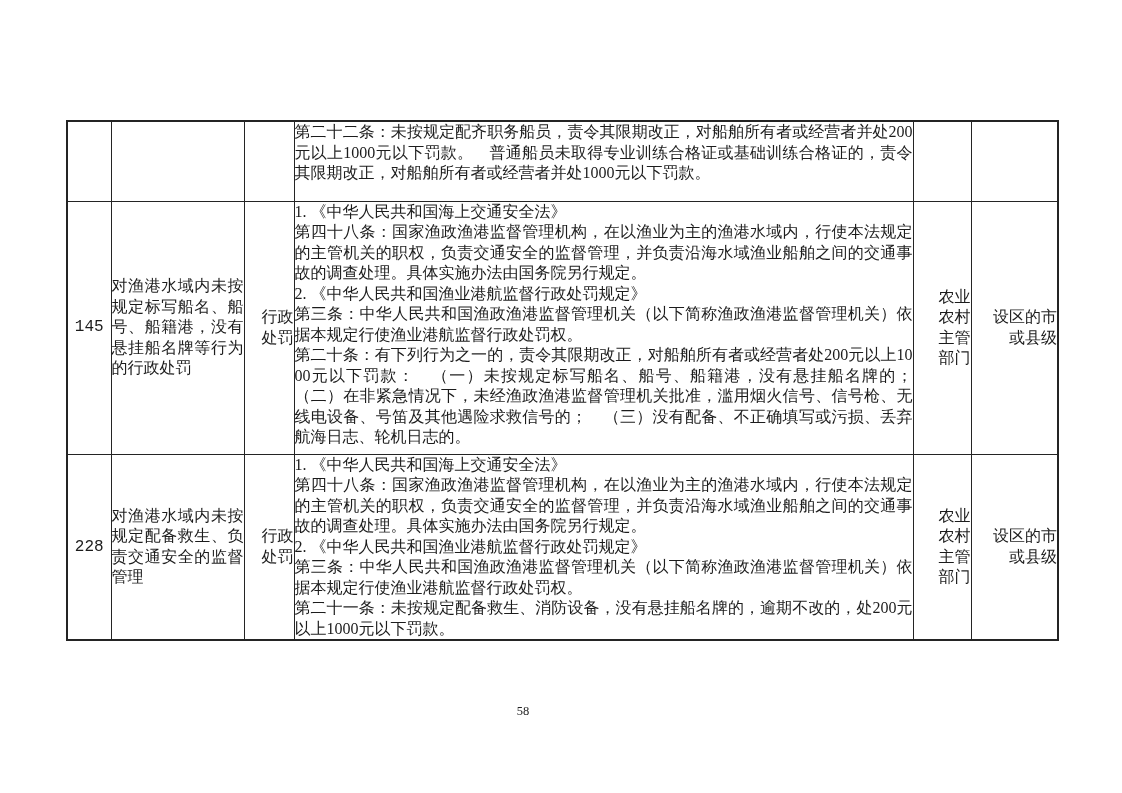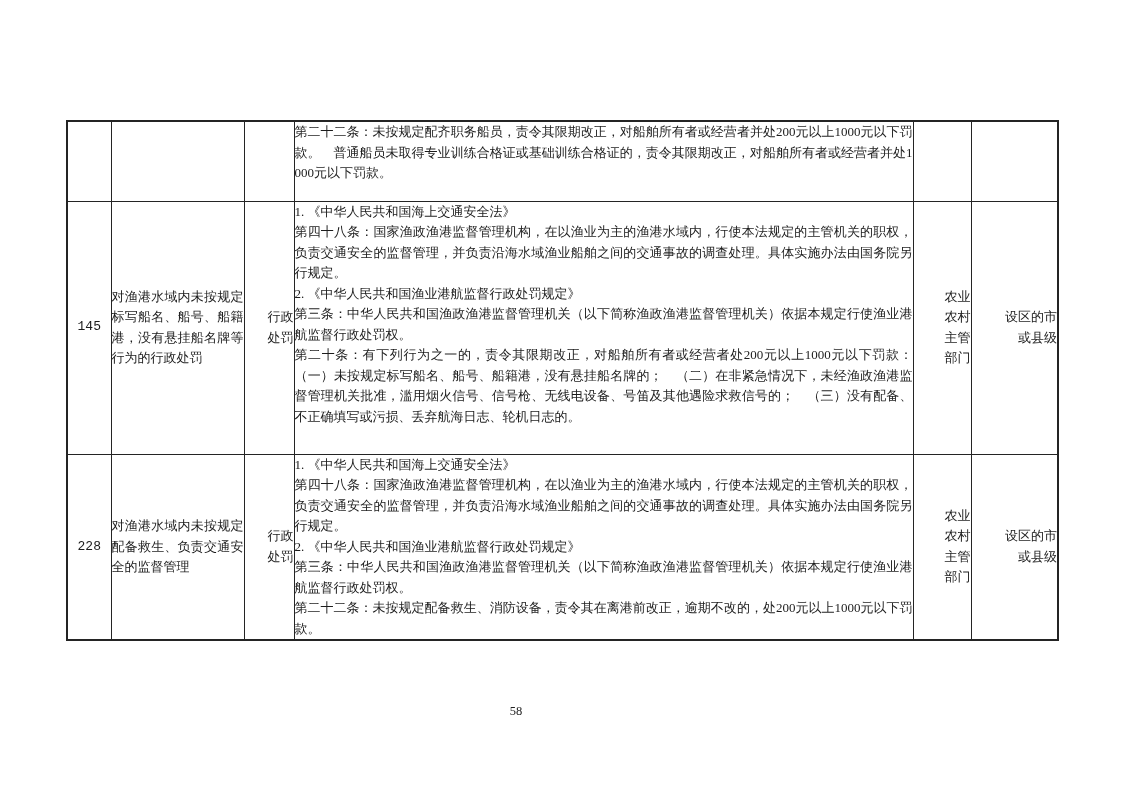--- a/index.html
+++ b/index.html
@@ -20,21 +20,21 @@
     position: absolute;
     left: 66px;
     top: 120px;
     width: 991px;
     border-collapse: collapse;
     table-layout: fixed;
     border: 2px solid #242424;
   }
   table.doc-table td {
     border: 1.5px solid #242424;
-    font-size: 13px;
+    font-size: 16px;
     line-height: 20.5px;
     padding: 0;
     overflow: hidden;
     word-break: break-all;
   }
   td.c-num {
     text-align: center;
     vertical-align: middle;
     font-family: Liberation Mono, monospace;
   }
@@ -55,21 +55,21 @@
   }
   td.c-basis .para {
     text-align: justify;
   }
   tr.r-cont  { height: 80px; }
   tr.r-145   { height: 253px; }
   tr.r-146   { height: 185px; }
   .page-number {
     position: absolute;
     top: 704px;
-    left: 10px;
+    left: 17px;
     width: 1012px;
     text-align: center;
     font-size: 12.5px;
     color: #222222;
   }
 </style>
 </head>
 <body>
 
 <div class="page">
@@ -119,21 +119,21 @@
       <tr class="r-146">
         <td class="c-num">228</td>
         <td class="c-item">对渔港水域内未按规定配备救生、负责交通安全的监督管理</td>
         <td class="c-cat">行政
 处罚</td>
         <td class="c-basis">
           <div class="para">1. 《中华人民共和国海上交通安全法》</div>
           <div class="para">第四十八条：国家渔政渔港监督管理机构，在以渔业为主的渔港水域内，行使本法规定的主管机关的职权，负责交通安全的监督管理，并负责沿海水域渔业船舶之间的交通事故的调查处理。具体实施办法由国务院另行规定。</div>
           <div class="para">2. 《中华人民共和国渔业港航监督行政处罚规定》</div>
           <div class="para">第三条：中华人民共和国渔政渔港监督管理机关（以下简称渔政渔港监督管理机关）依据本规定行使渔业港航监督行政处罚权。</div>
-          <div class="para">第二十二条：未按规定配备救生、消防设备，责令其在离港前改正，逾期不改的，处200元以上1000元以下罚款。</div>
+          <div class="para">第二十一条：未按规定配备救生、消防设备，没有悬挂船名牌的，逾期不改的，处200元以上1000元以下罚款。</div>
         </td>
         <td class="c-dept">农业
 农村
 主管
 部门</td>
         <td class="c-level">设区的市
 或县级</td>
       </tr>
 
     </tbody>

